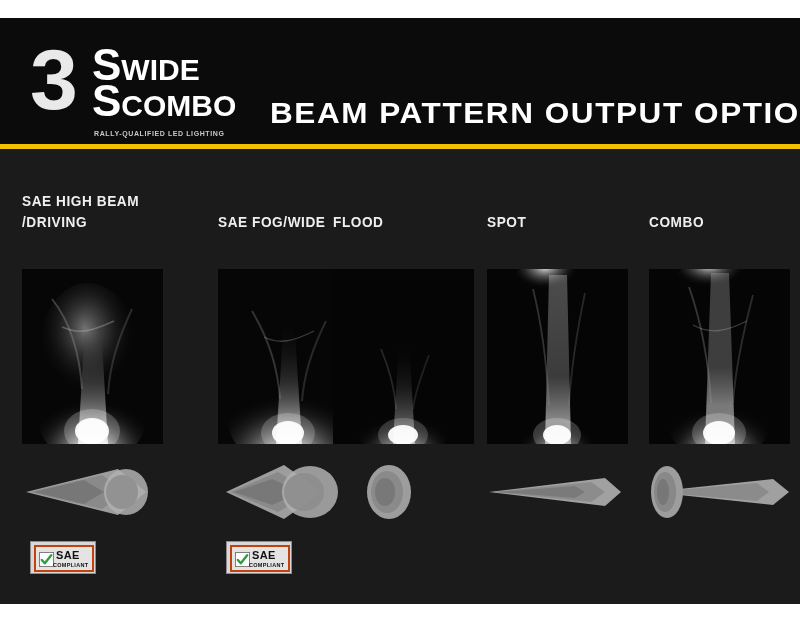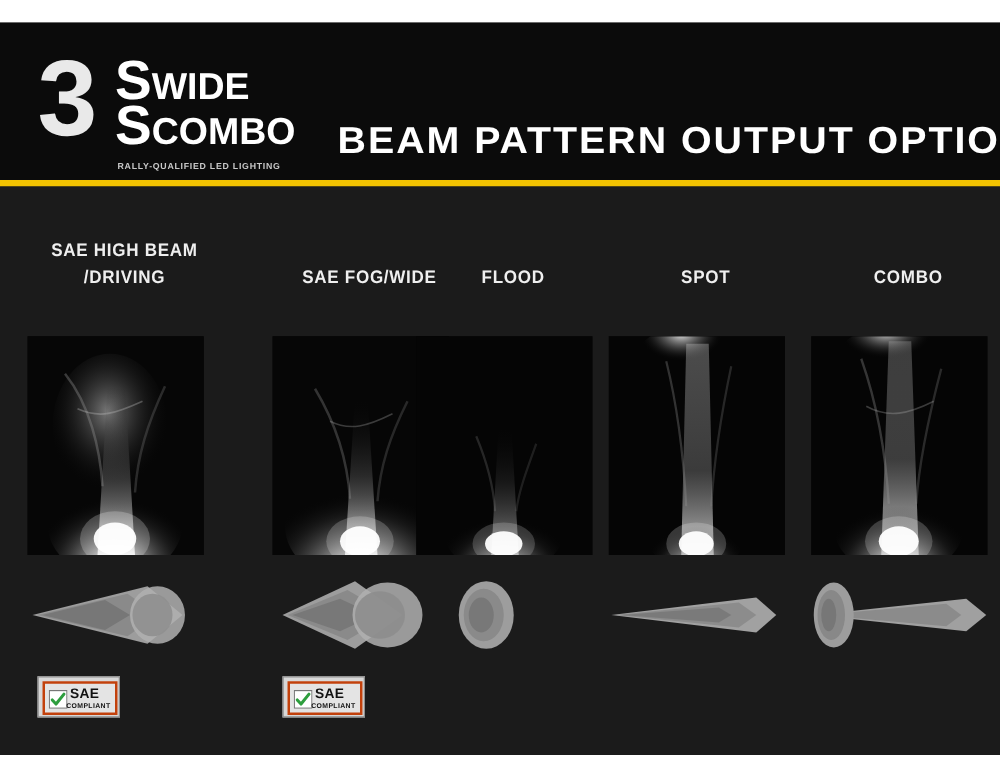--- a/index.html
+++ b/index.html
@@ -108,21 +108,20 @@
     height: 5px;
     background: #f2c200;
   }
   
   .cols {
     position: absolute;
     left: 0;
     top: 131px;
     width: 800px;
     height: 455px;
-    text-align: center;
   }
   .col {
     position: absolute;
     top: 0;
     width: 148px;
     height: 455px;
   }
   .col-label {
     position: absolute;
     top: 42px;

